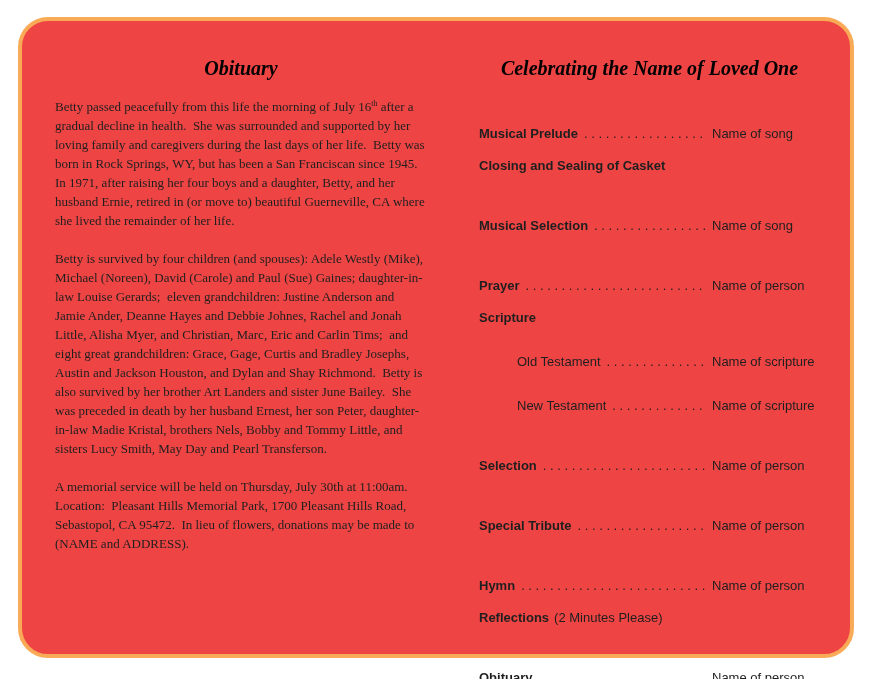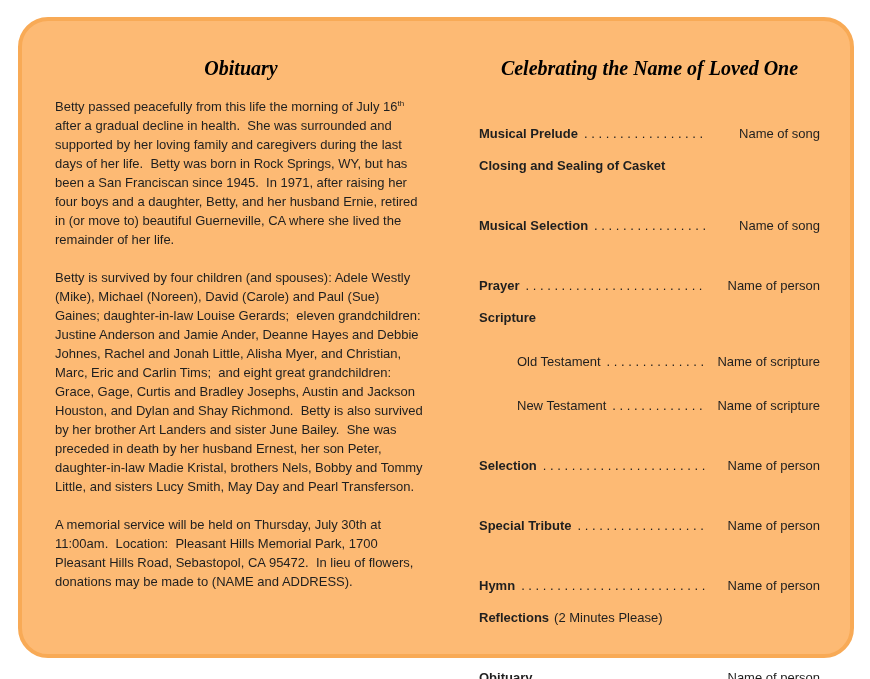--- a/index.html
+++ b/index.html
@@ -8,21 +8,21 @@
     position: relative;
     background: #ffffff;
     font-family: "Liberation Sans", sans-serif;
     overflow: hidden;
   }
   .card {
     position: absolute;
     left: 18px; top: 17px;
     width: 836px; height: 641px;
     box-sizing: border-box;
-    background: #fdba74;
+    background: #ef4444;
     border: 4px solid #F8AA56;
     border-radius: 30px;
   }
   .card-inner {
     display: flex;
     padding: 34px 28px 0 33px;
   }
   .left-col { width: 372px; flex: none; }
   .right-col { width: 341px; flex: none; margin-left: 52px; }
   .title {
@@ -36,34 +36,34 @@
     margin: 0;
   }
   .left-col .title { margin-bottom: 14px; }
   .right-col .title { margin-bottom: 16px; }
   .body-text p {
     margin: 16px 0 19px 0;
     font-size: 13px;
     line-height: 19px;
     color: #1f1f1f;
     white-space: pre-wrap;
+    font-family: Liberation Serif, serif;
   }
   .body-text sup {
     font-size: 8px;
     line-height: 0;
     vertical-align: super;
   }
   .prow {
     display: flex;
     align-items: baseline;
     font-size: 13px;
     line-height: 17px;
     color: #1f1f1f;
     margin-bottom: 15px;
-    text-align: right;
   }
   .plabel { font-weight: bold; white-space: nowrap; }
   .psuffix { font-weight: normal; white-space: nowrap; margin-left: 5px; }
   .pdots {
     flex: 1 1 auto;
     overflow: hidden;
     white-space: nowrap;
     margin: 0 6px;
   }
   .pvalue { flex: none; width: 108px; white-space: nowrap; margin-top: 28px; }

